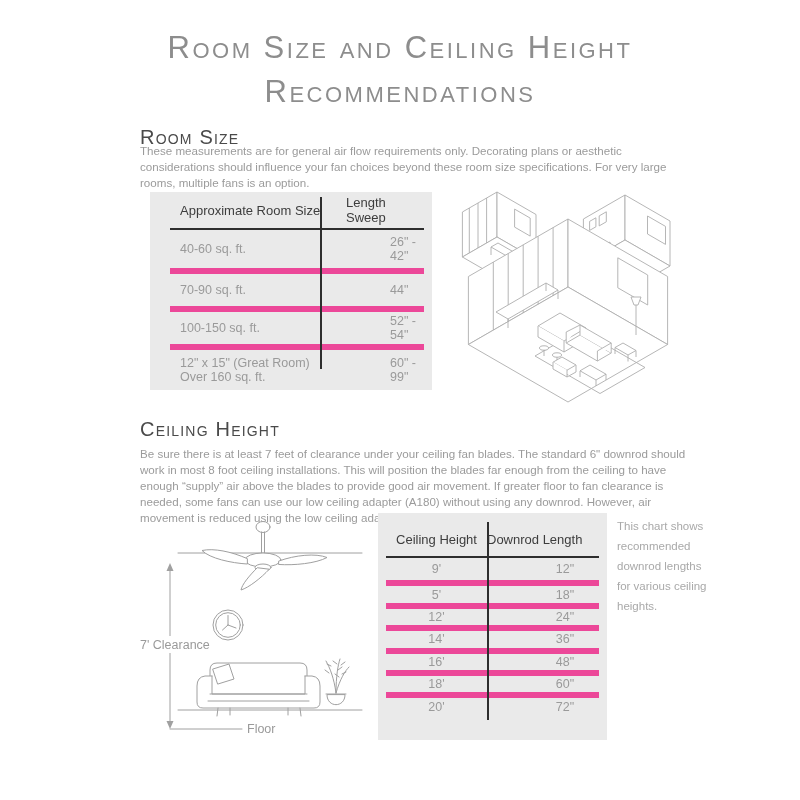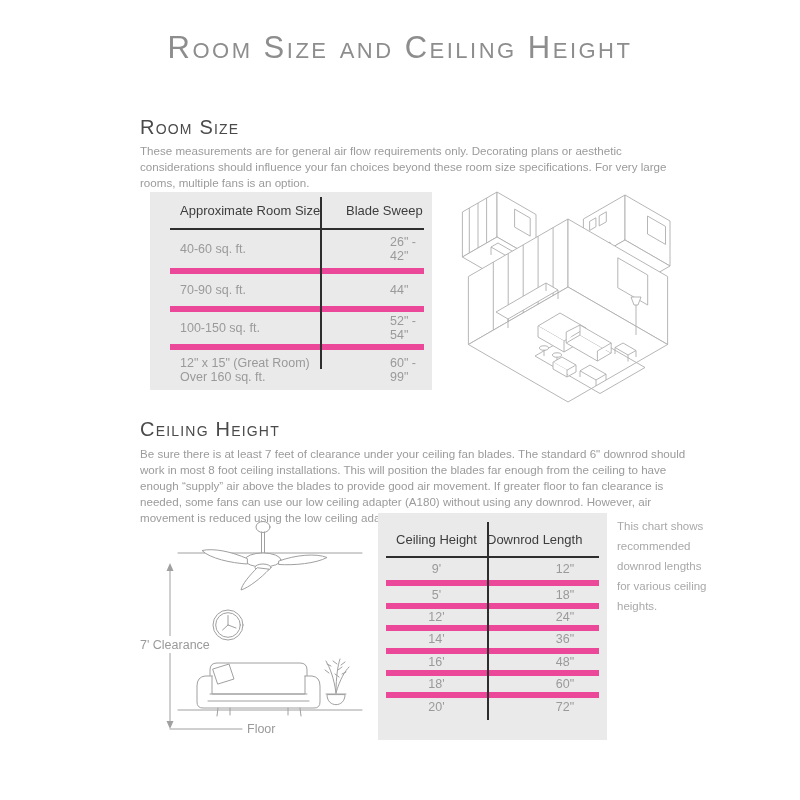--- a/index.html
+++ b/index.html
@@ -11,21 +11,21 @@
   .main-title { position:absolute; top:26px; left:0; width:100%; text-align:center;
     color:#8d8d8d; font-variant:small-caps; letter-spacing:2.5px; font-weight:400; }
   .main-title .t1 { font-size:31px; line-height:44px; }
   .main-title .t2 { font-size:31px; line-height:44px; }
 
   
   .sec-heading { position:absolute; left:140px; color:#4a4a4a; font-variant:small-caps;
     font-size:20px; letter-spacing:1.2px; font-weight:400; }
   .sec-para { position:absolute; left:140px; width:558px; color:#9b9b9b; font-size:11.6px; line-height:16px; }
 
-  #room-size-heading { top:116px; }
+  #room-size-heading { top:126px; }
   #room-size-para { top:143px; }
   #ceiling-heading { top:418px; }
   #ceiling-para { top:446px; }
 
   
   .gtable { position:absolute; background:#eaeaea; padding:0 8px; }
   .t-vline { position:absolute; width:2px; background:#2e2e2e; }
   .t-header { display:flex; border-bottom:2px solid #2e2e2e; color:#3d3d3d; font-size:13px; }
   .t-row { display:flex; color:#9a9a9a; font-size:12.5px;gap:44px; }
   .t-row.sep { border-top:6px solid #ec4899; }
@@ -59,30 +59,31 @@
   #fan-illus { position:absolute; left:130px; top:518px; }
   svg { display:block; }
 </style>
 </head>
 <body>
 
 <div id="page">
 
   <div class="main-title">
     <div class="t1">Room Size and Ceiling Height</div>
+    <div class="t2">Recommendations</div>
   </div>
 
   <div class="sec-heading" id="room-size-heading">Room Size</div>
   <div class="sec-para" id="room-size-para">These measurements are for general air flow requirements only. Decorating plans or aesthetic considerations should influence your fan choices beyond these room size specifications. For very large rooms, multiple fans is an option.</div>
 
   <div class="gtable" id="table1">
     <div class="t-vline"></div>
     <div class="t-header">
       <div class="c1">Approximate Room Size</div>
-      <div class="c2">Blade Sweep</div>
+      <div class="c2">Length Sweep</div>
     </div>
     <div class="t-row">
       <div class="c1">40-60 sq. ft.</div>
       <div class="c2">26" - 42"</div>
     </div>
     <div class="t-row sep">
       <div class="c1">70-90 sq. ft.</div>
       <div class="c2">44"</div>
     </div>
     <div class="t-row sep">

